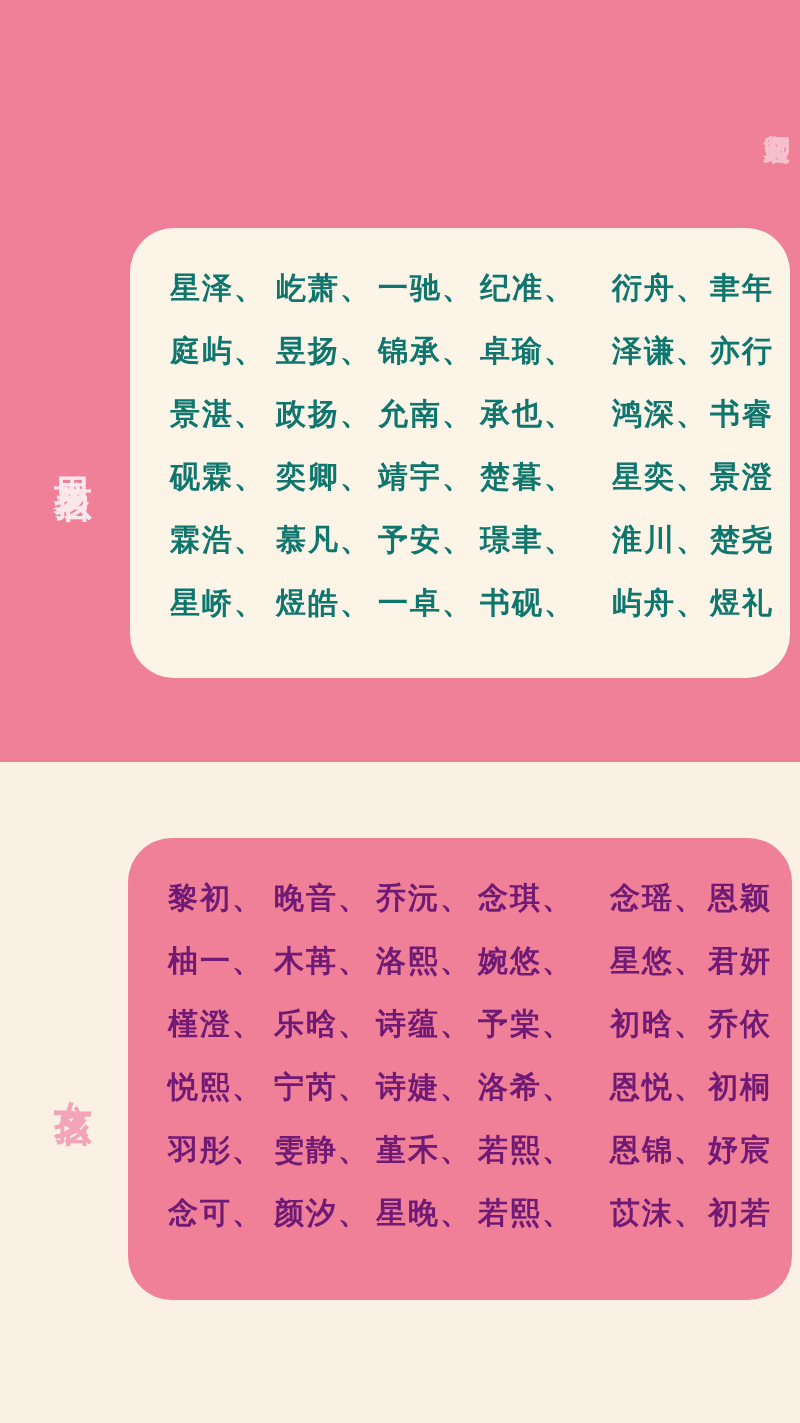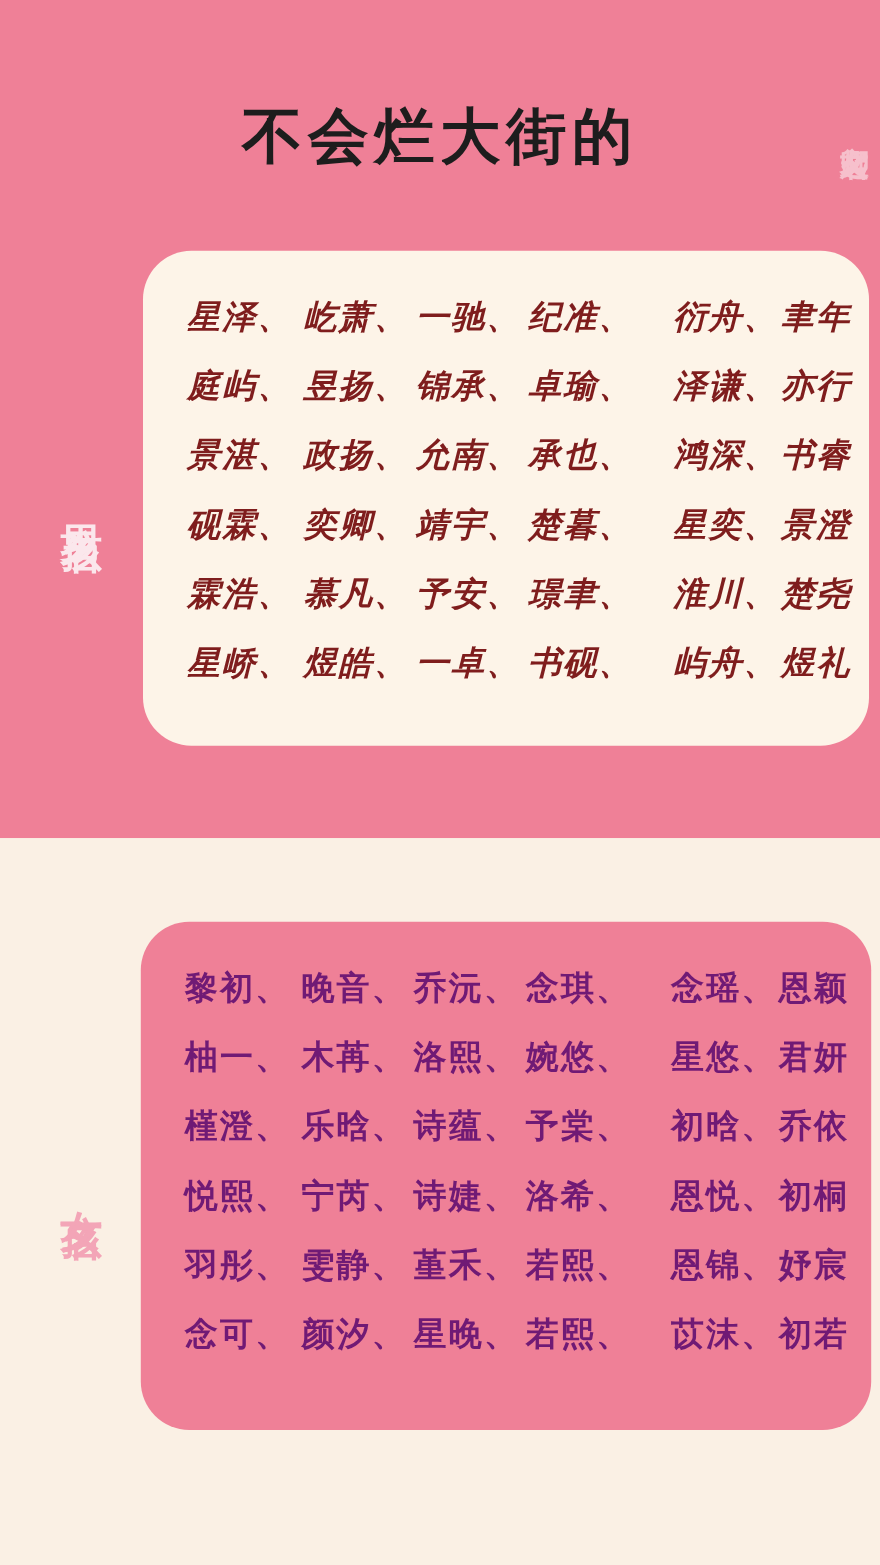--- a/index.html
+++ b/index.html
@@ -110,21 +110,21 @@
     row-gap: 22px;
     column-gap: 0px;
   }
   .name-cell {
     font-size: 30px;
     font-weight: bold;
     letter-spacing: 2px;
     white-space: nowrap;
     text-align: left;
   }
-  .card.boys .name-cell { color: #7f1d1d; font-style: italic; }
+  .card.boys .name-cell { color: #0f766e; }
   .card.girls .name-cell { color: #701a75; }
 
   
   .names-grid .col-1 { padding-left: 14px; }
   .names-grid .col-2 { padding-left: 10px; }
   .names-grid .col-3 { padding-left: 6px; }
   .names-grid .col-4 { padding-left: 6px; }
   .names-grid .col-5 { padding-left: 4px; margin-left: 32px; }
   .names-grid .col-6 { padding-left: 2px; }
 
@@ -138,21 +138,20 @@
     background: #faf0e4;
   }
 </style>
 </head>
 <body>
 
 <div class="page">
 
   <div class="top-panel">
     <div class="brand-tag">文卿起名</div>
-    <div class="headline">不会烂大街的</div>
     <div class="side-label boys">男孩名</div>
 
     <div class="card boys">
       <div class="names-grid">
         <div class="name-cell col-1">星泽、</div>
         <div class="name-cell col-2">屹萧、</div>
         <div class="name-cell col-3">一驰、</div>
         <div class="name-cell col-4">纪准、</div>
         <div class="name-cell col-5">衍舟、</div>
         <div class="name-cell col-6">聿年</div>

